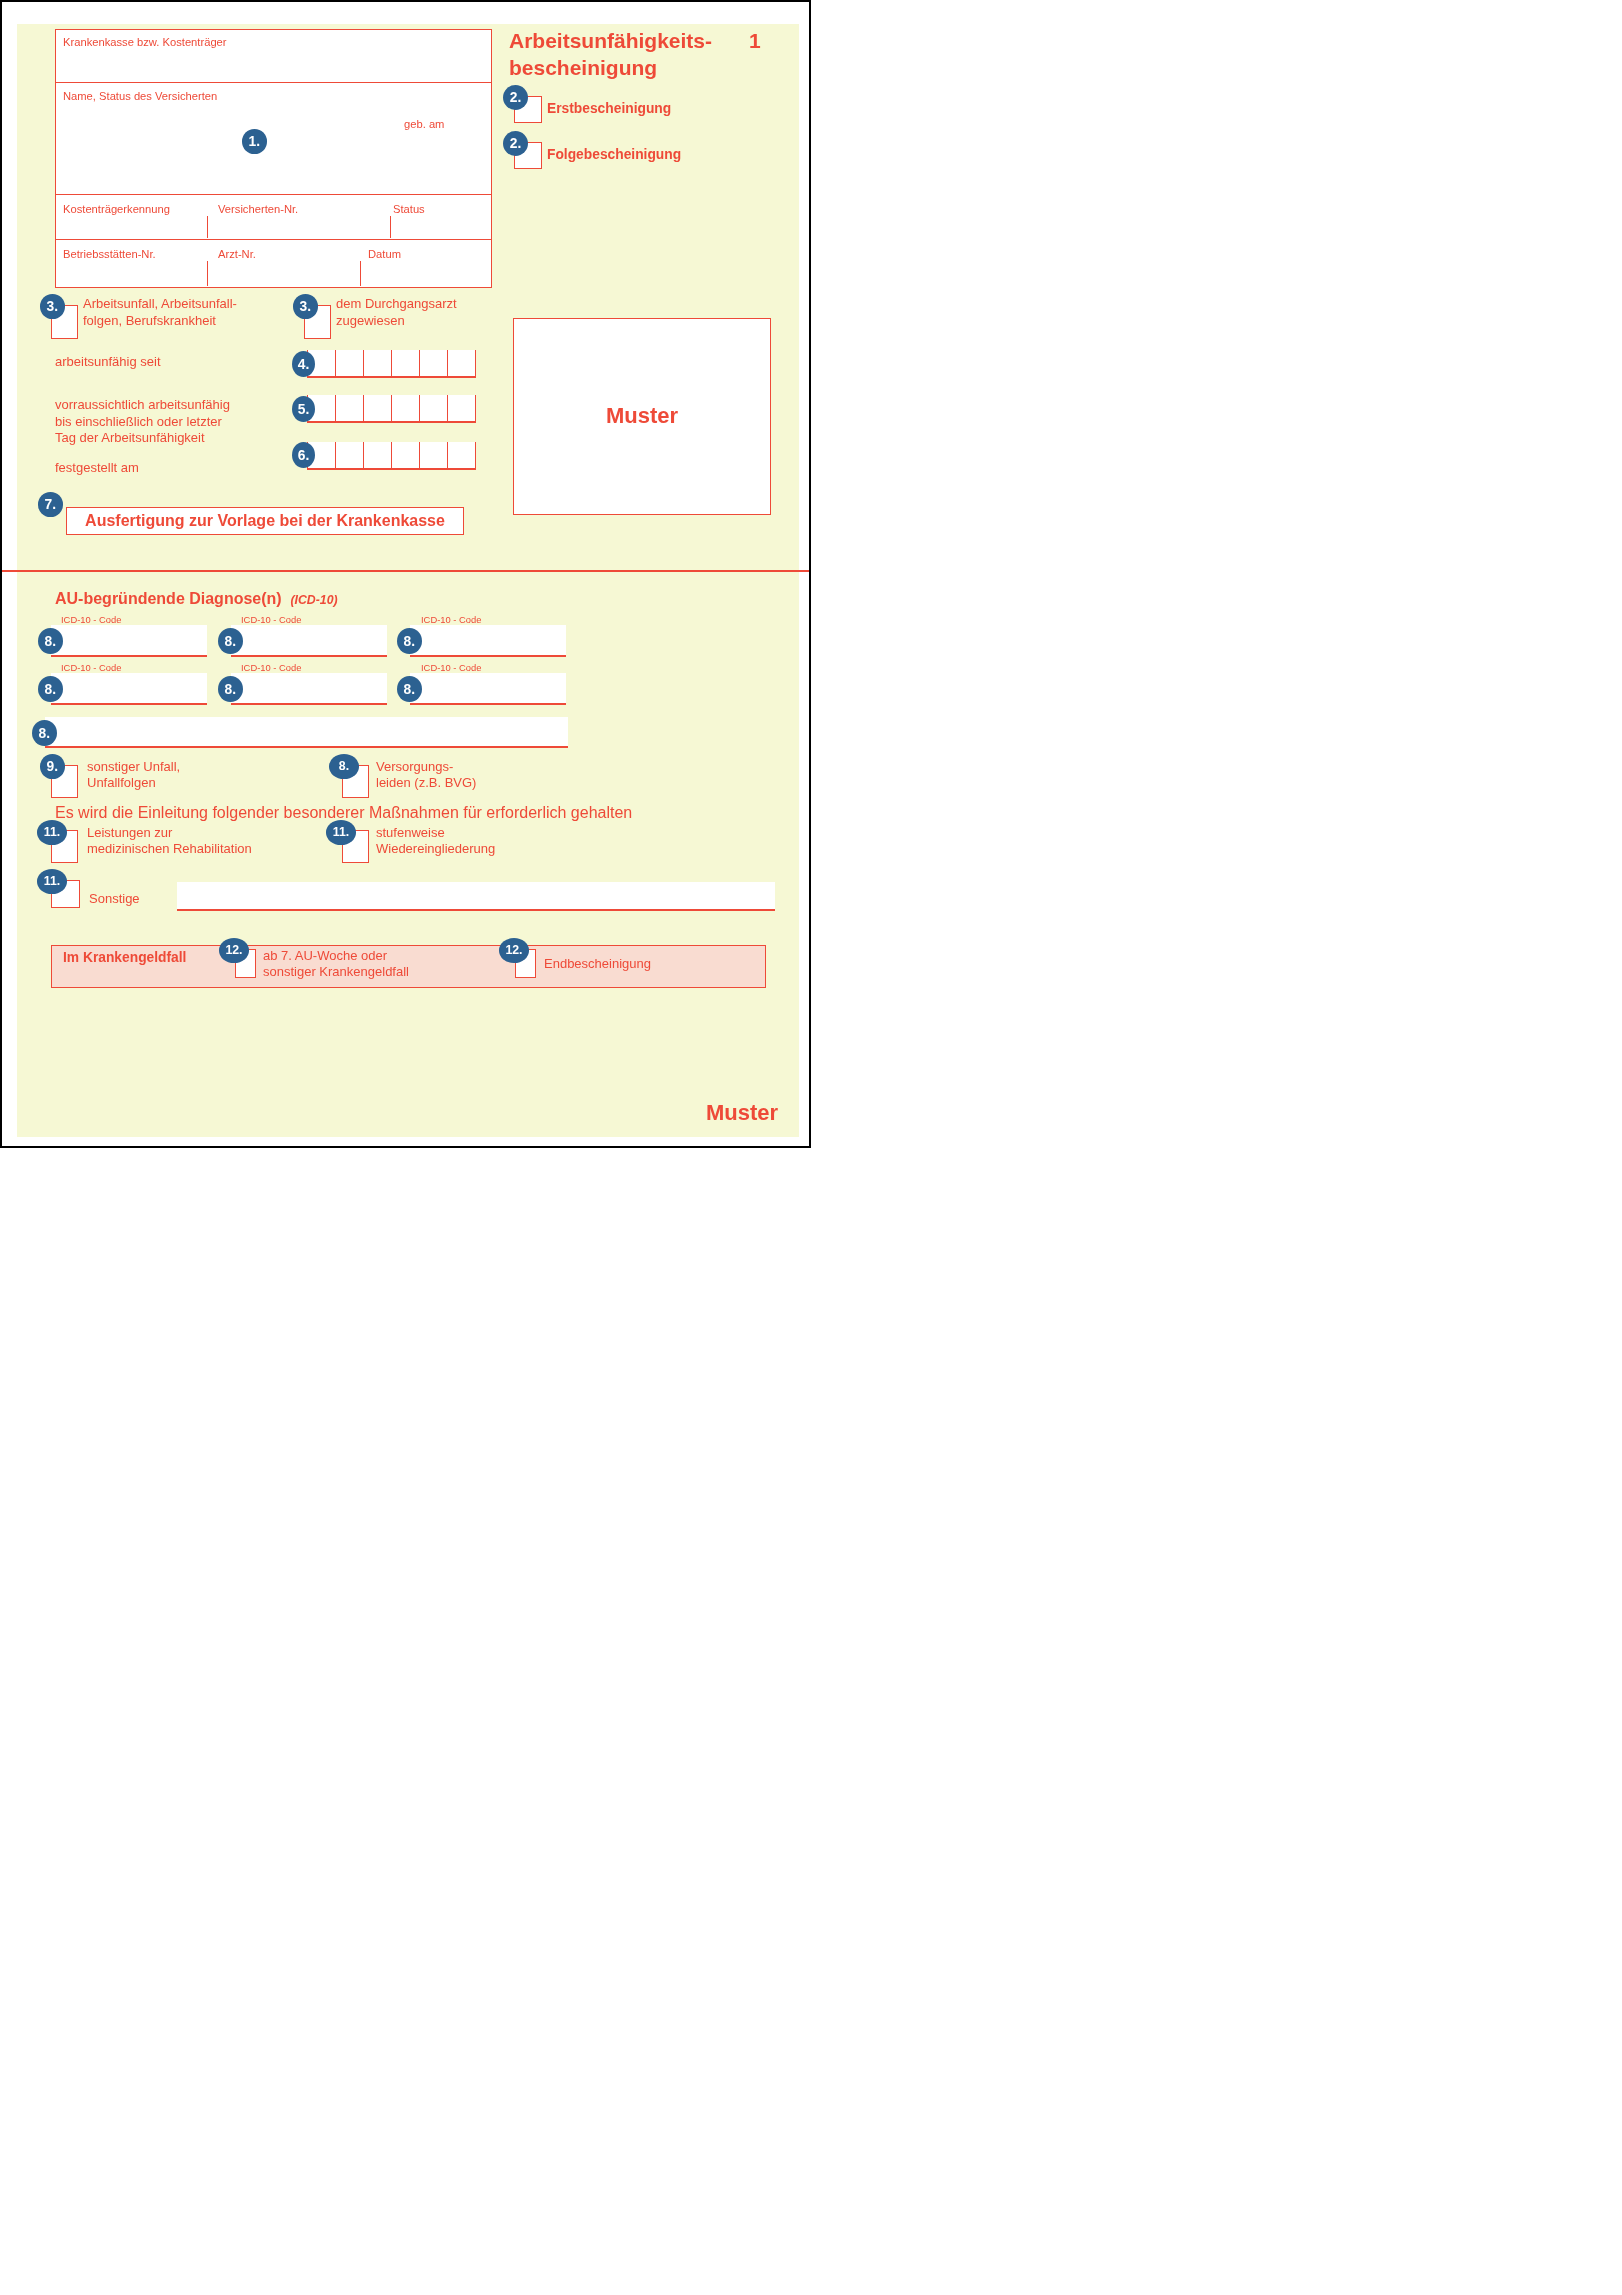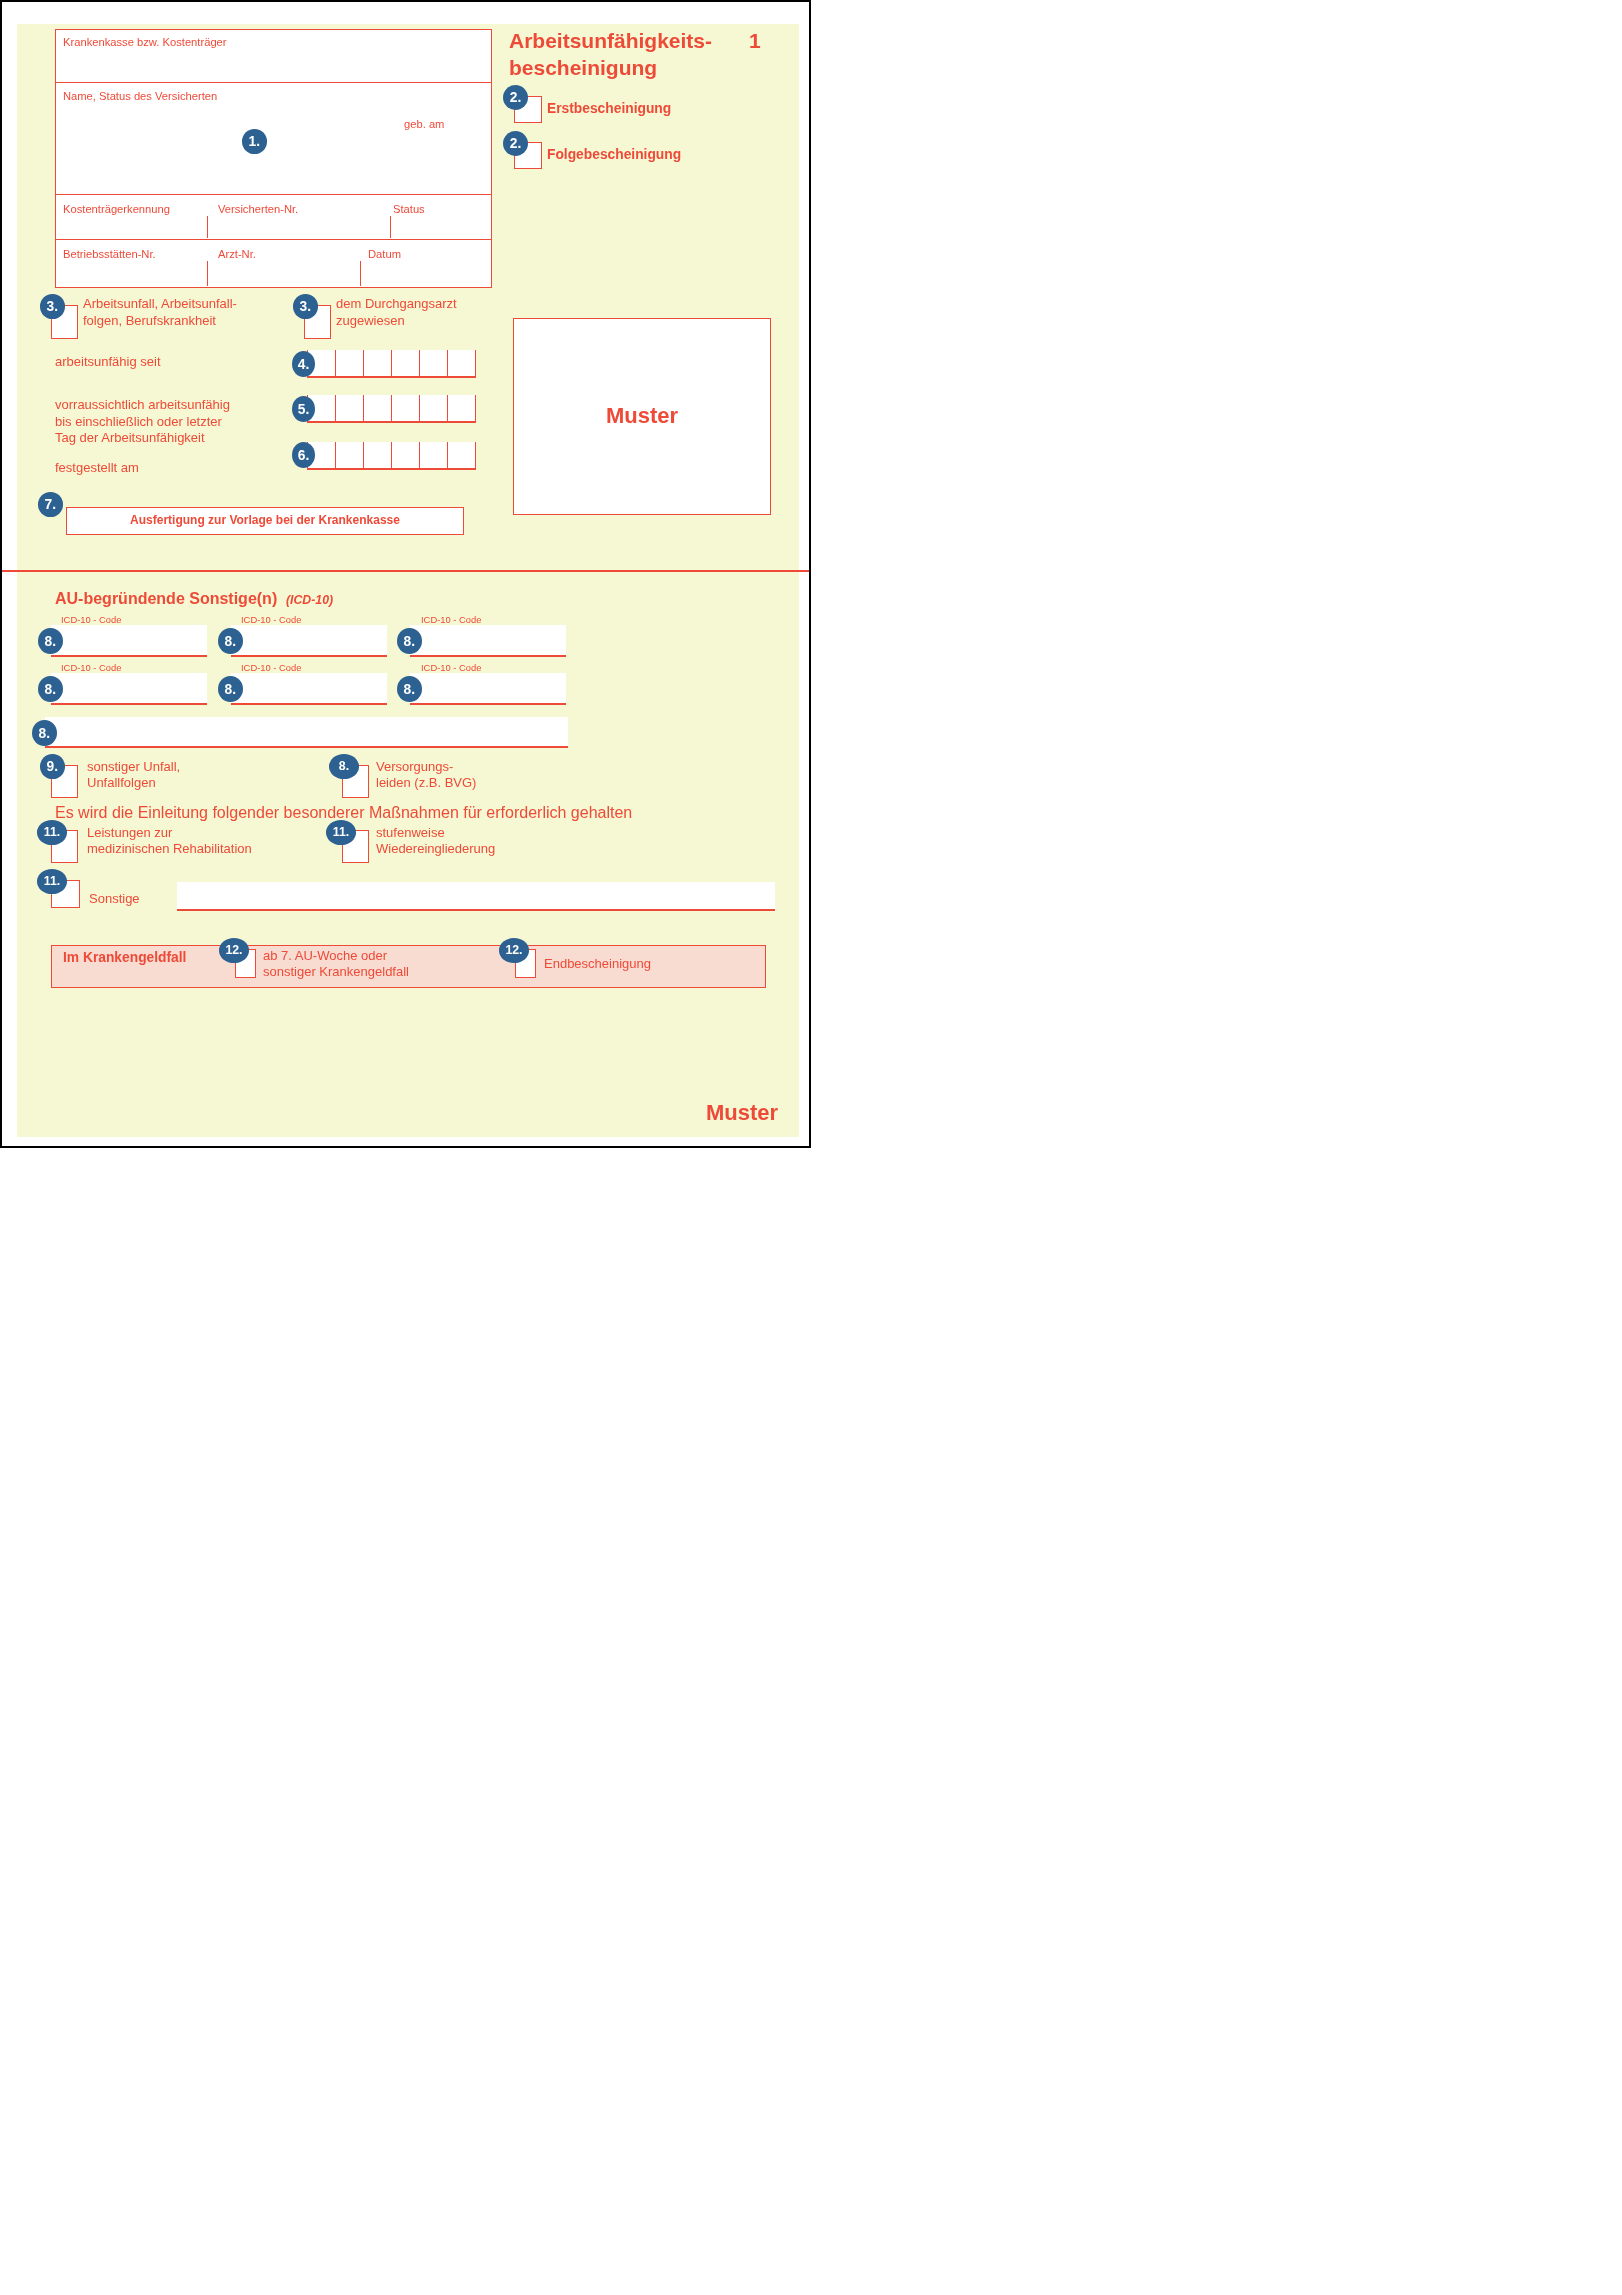--- a/index.html
+++ b/index.html
@@ -129,26 +129,26 @@
       <span></span>
       <span></span>
   </div>
   <div class="num" style="left:290px;top:440px;width:23px;height:26px;">6.</div>
 
   <div class="box center-txt" style="left:511px;top:316px;width:258px;height:197px;display:flex;">
     <span class="lbl b" style="position:static;font-size:22px;">Muster</span>
   </div>
 
   <div class="box center-txt" style="left:64px;top:505px;width:398px;height:27.5px;display:flex;z-index:2;">
-    <span class="lbl b" style="position:static;font-size:12px;">Ausfertigung zur Vorlage bei der Krankenkasse</span>
+    <span class="lbl b" style="position:static;font-size:16px;">Ausfertigung zur Vorlage bei der Krankenkasse</span>
   </div>
   <div class="num" style="left:36px;top:490px;width:24.6px;height:24.6px;">7.</div>
 
   <div class="lbl" style="left:53px;top:587px;font-size:16px;">
-    <span class="b">AU-begründende Sonstige(n)</span>
+    <span class="b">AU-begründende Diagnose(n)</span>
     <span class="b" style="font-style:italic;font-size:12.3px;margin-left:4.3px;">(ICD-10)</span>
   </div>
 
   <div class="lbl" style="left:59px;top:612px;font-size:9.4px;">ICD-10 - Code</div>
   <div class="lbl" style="left:239px;top:612px;font-size:9.4px;">ICD-10 - Code</div>
   <div class="lbl" style="left:419px;top:612px;font-size:9.4px;">ICD-10 - Code</div>
   <div class="field" style="left:49px;top:623px;width:156px;height:32px;"></div>
   <div class="field" style="left:229px;top:623px;width:156px;height:32px;"></div>
   <div class="field" style="left:408px;top:623px;width:156px;height:32px;"></div>
   <div class="num" style="left:36px;top:626px;width:24.6px;height:26px;">8.</div>

